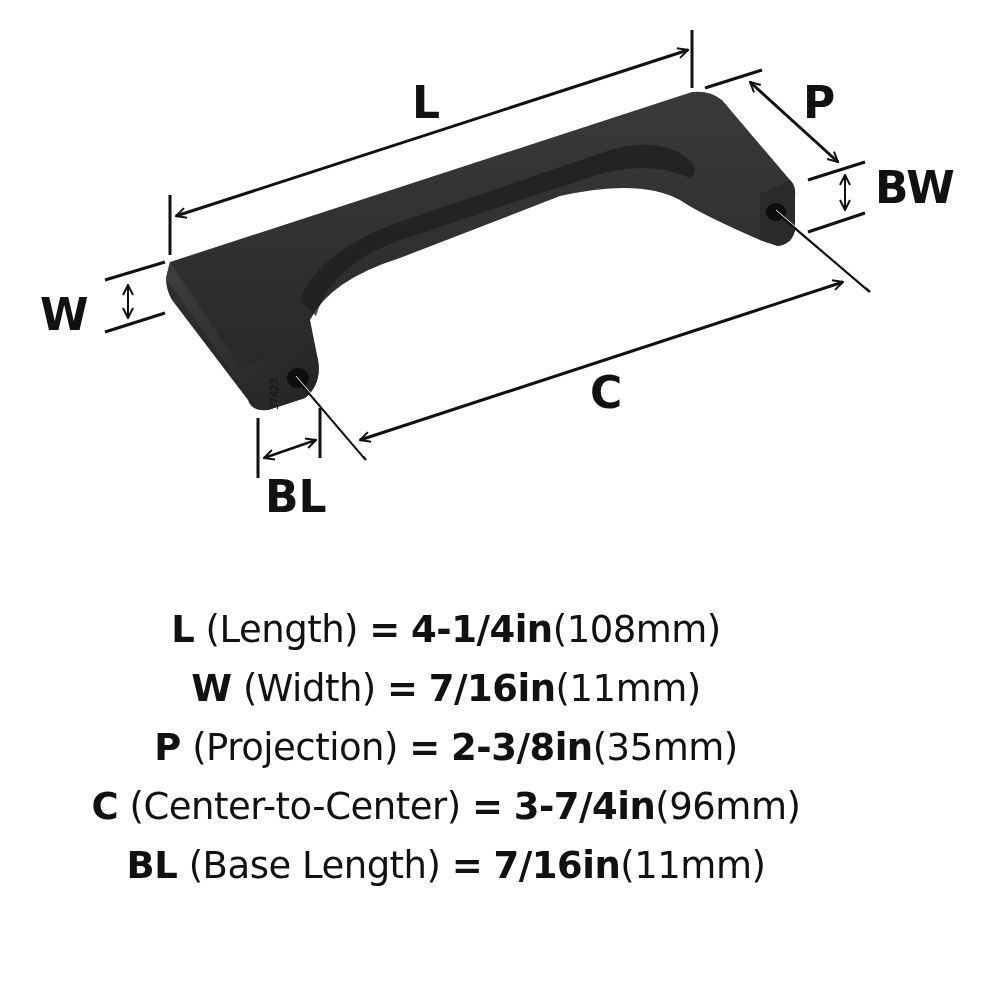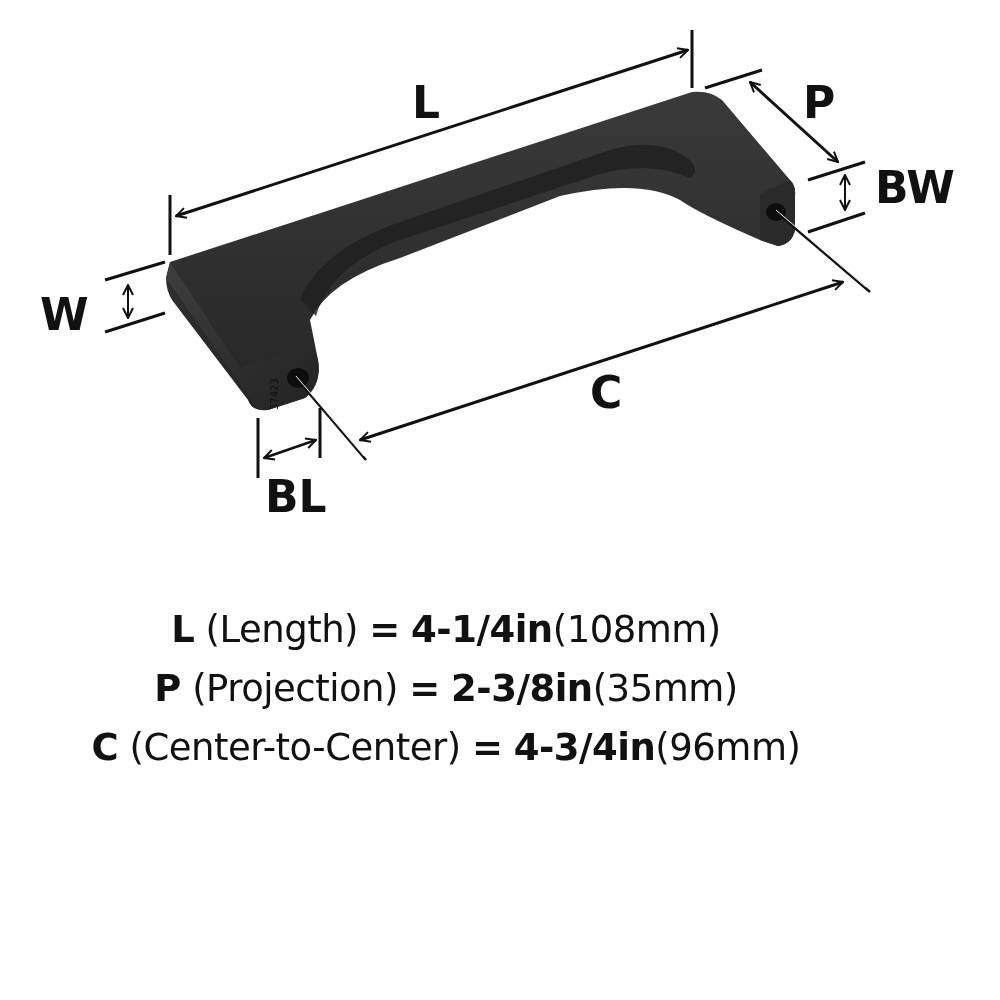--- a/index.html
+++ b/index.html
@@ -91,24 +91,36 @@
 </svg>
 
 <div id="specs">
   <div class="spec-row">
     <span class="spec-key">L</span>
     <span class="spec-name">(Length)</span>
     <span class="spec-eq">=</span>
     <span class="spec-in">4-1/4in</span><span class="spec-mm">(108mm)</span>
   </div>
   <div class="spec-row">
+    <span class="spec-key">W</span>
+    <span class="spec-name">(Width)</span>
+    <span class="spec-eq">=</span>
+    <span class="spec-in">7/16in</span><span class="spec-mm">(11mm)</span>
+  </div>
+  <div class="spec-row">
     <span class="spec-key">P</span>
     <span class="spec-name">(Projection)</span>
     <span class="spec-eq">=</span>
     <span class="spec-in">2-3/8in</span><span class="spec-mm">(35mm)</span>
   </div>
   <div class="spec-row">
     <span class="spec-key">C</span>
     <span class="spec-name">(Center-to-Center)</span>
     <span class="spec-eq">=</span>
-    <span class="spec-in">4-3/4in</span><span class="spec-mm">(96mm)</span>
+    <span class="spec-in">3-7/4in</span><span class="spec-mm">(96mm)</span>
+  </div>
+  <div class="spec-row">
+    <span class="spec-key">BL</span>
+    <span class="spec-name">(Base Length)</span>
+    <span class="spec-eq">=</span>
+    <span class="spec-in">7/16in</span><span class="spec-mm">(11mm)</span>
   </div>
 </div>
 
 </body></html>

